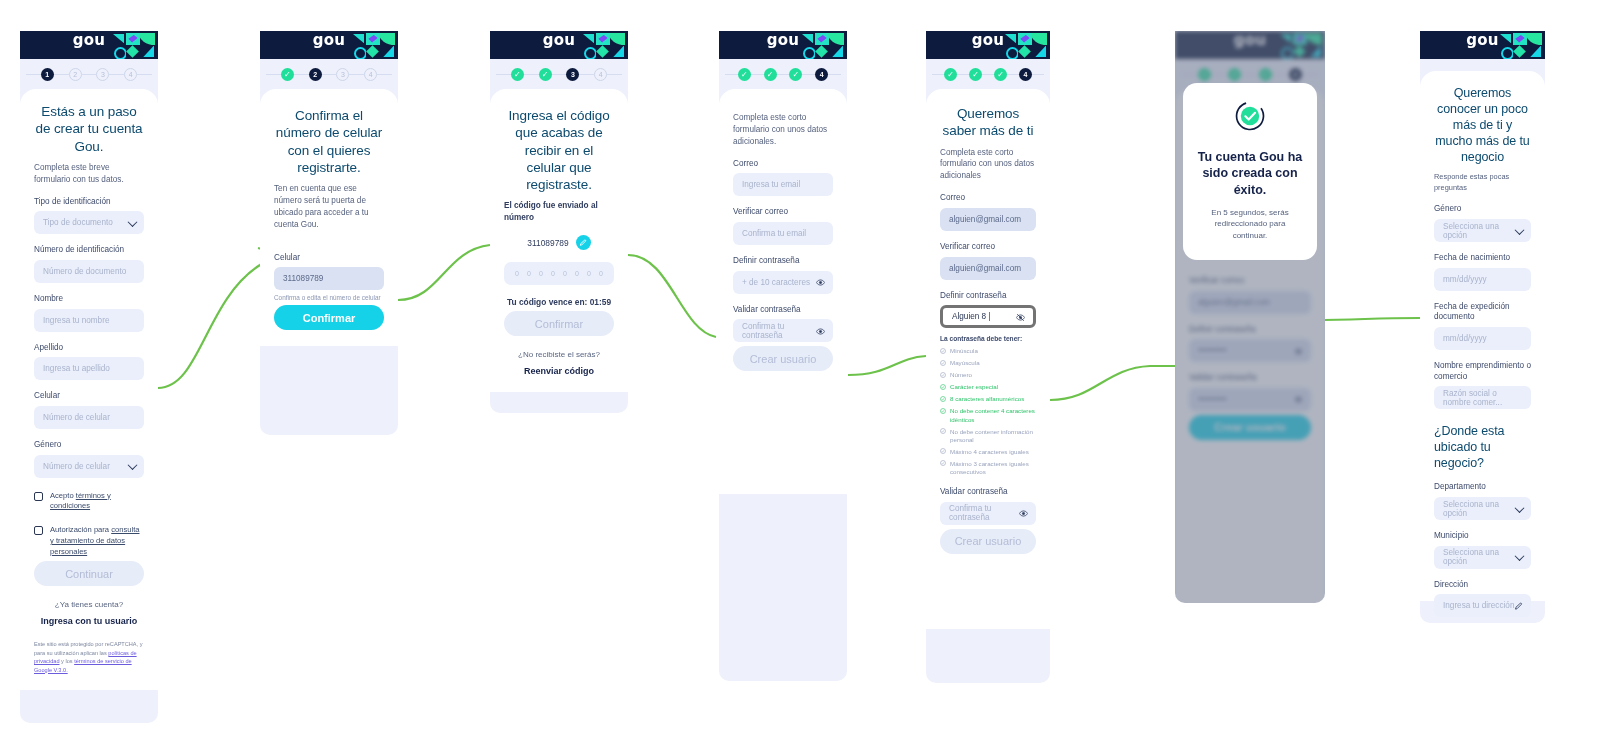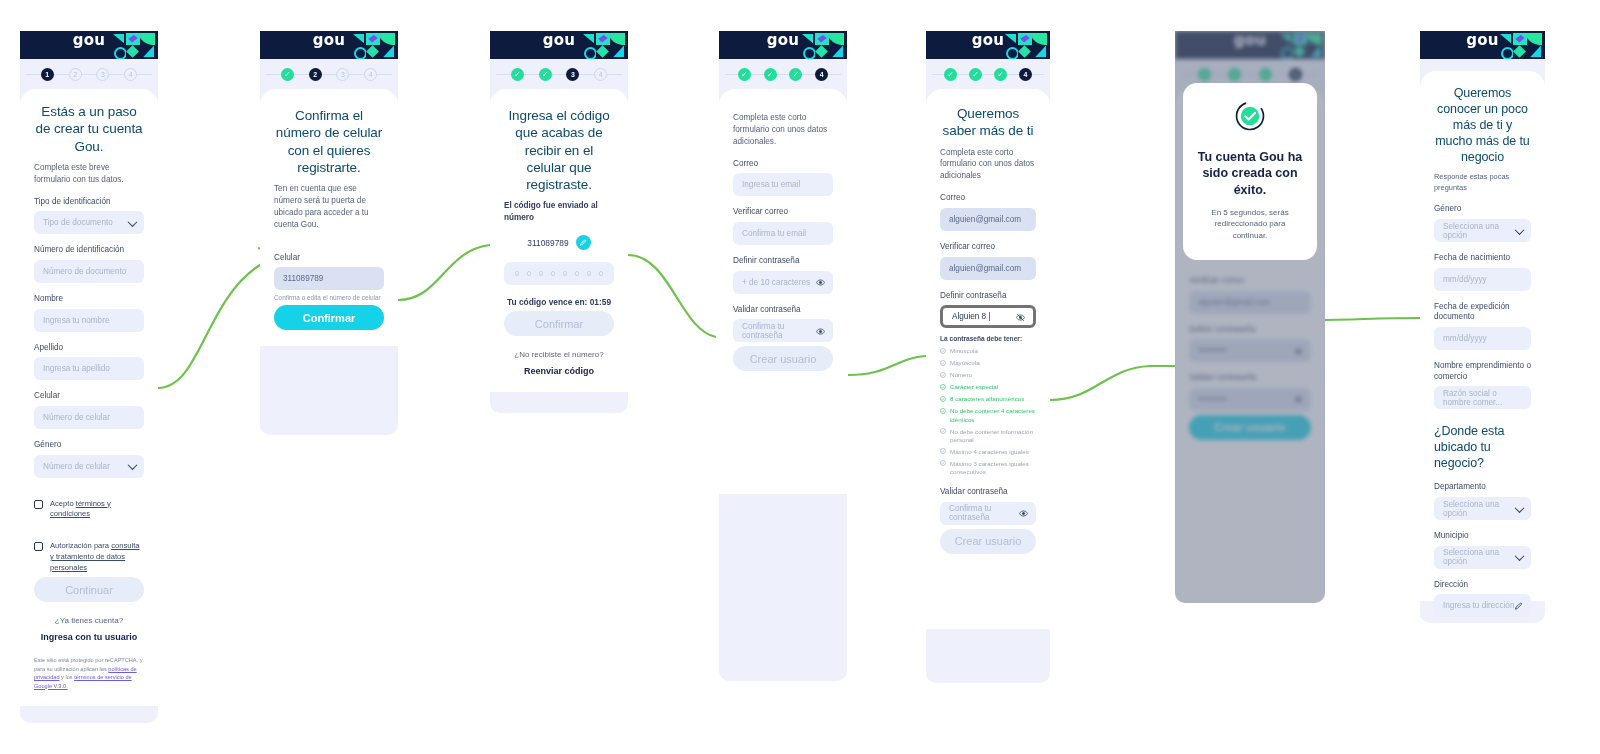--- a/index.html
+++ b/index.html
@@ -134,21 +134,21 @@
     position: absolute; right: 8px; top: 50%; margin-top: -4px;
     width: 9px; height: 9px;
   }
   .pencil {
     position: absolute; right: 8px; top: 50%; margin-top: -4px;
     width: 9px; height: 9px; color: #2c3a5c;
   }
   .hint { font-size: 6.4px; color: #8c97b3; margin-top: 4px; }
 
   
-  .checkrow { display: flex; align-items: flex-start; gap: 7px; margin-top: 21px; justify-content: flex-end; }
+  .checkrow { display: flex; align-items: flex-start; gap: 7px; margin-top: 13px; justify-content: flex-end; }
   .cbox { width: 9px; height: 9px; border: 1.3px solid #2a3654; border-radius: 2px; flex: 0 0 auto; margin-top: 1px; }
   .ctext { font-size: 7.6px; line-height: 1.42; color: #3a4straight; color:#3a4straight; color: #3a4a6b; }
   .ctext u { text-decoration: underline; }
 
   
   .btn {
     height: 25px; border-radius: 13px;
     display: flex; align-items: center; justify-content: center;
     font-size: 11px; font-weight: bold; margin-top: 4px;
   }
@@ -395,21 +395,21 @@
           <span>0</span>
           <span>0</span>
           <span>0</span>
           <span>0</span>
           <span>0</span>
           <span>0</span>
         </div>
         <div class="expires">Tu código vence en: 01:59</div>
         <div class="btn disabled">Confirmar</div>
         <div class="center-link">
-          <div class="q">¿No recibiste el número?</div>
+          <div class="q">¿No recibiste el serás?</div>
           <div class="a">Reenviar código</div>
         </div>
       </div>
     </div>
   </div>
 
   <div class="phone" style="left:719px; top:31px; width:128px; height:650px; border-radius:0 0 10px 10px;">
     <div class="phone-inner">
       <div class="topbar">
         <span class="logo">gou</span>

